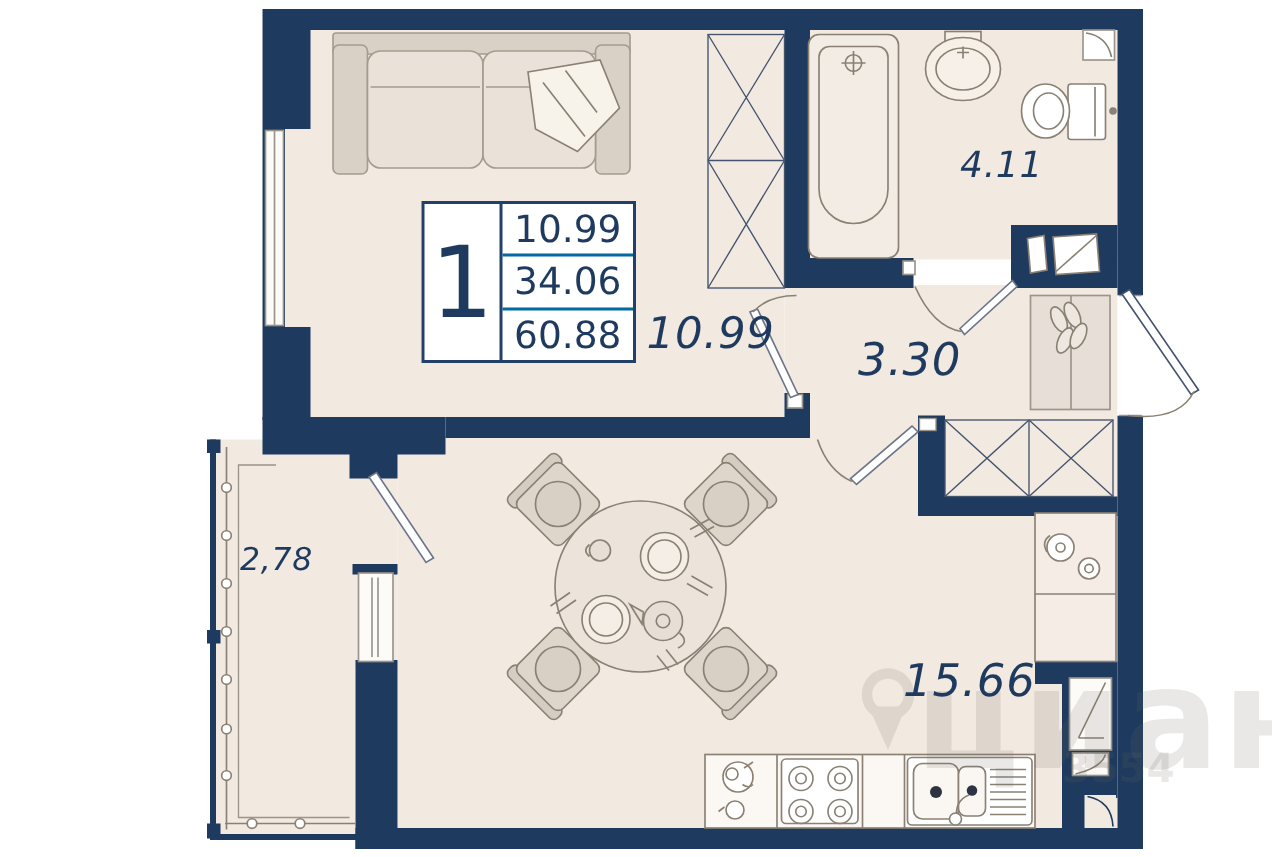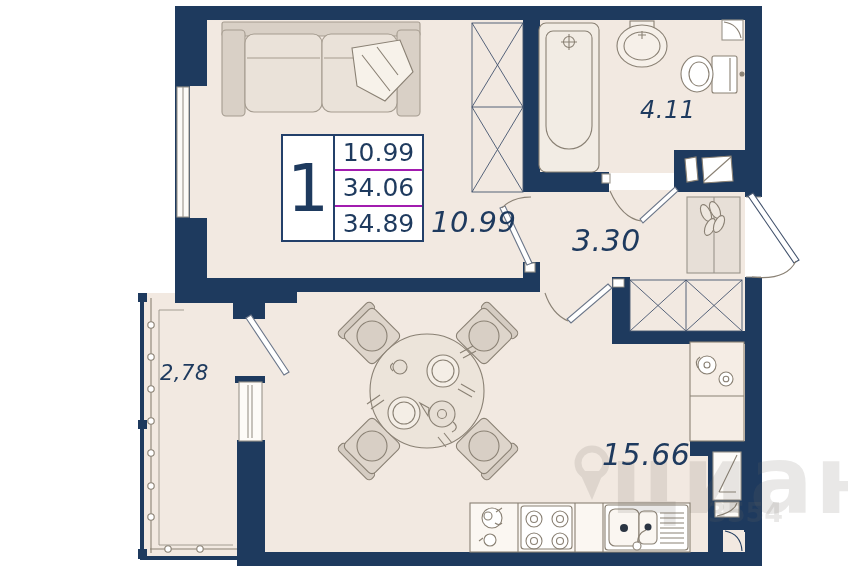--- a/index.html
+++ b/index.html
@@ -9,21 +9,21 @@
   .w{position:absolute;background:#1e3a5e;}
   .wh{position:absolute;background:#ffffff;}
   .art{position:absolute;left:0;top:0;width:848px;height:571px;}
   .lbl{position:absolute;color:#1e3a5e;letter-spacing:.5px;font-style:italic;}
   .legend{position:absolute;left:281px;top:134px;width:143px;height:108px;background:#fff;
           border:2px solid #23406a;display:flex;color:#1e3a5e;box-sizing:border-box;}
   .leg-left{width:50px;display:flex;align-items:center;justify-content:center;
             font-size:66px;border-right:2px solid #23406a;}
   .leg-right{flex:1;display:flex;flex-direction:column;}
   .leg-cell{flex:1;display:flex;align-items:center;justify-content:center;font-size:25px;}
-  .leg-cell + .leg-cell{border-top:2px solid #a21caf;}
+  .leg-cell + .leg-cell{border-top:2px solid #0369a1;}
   .wm{position:absolute;left:610px;top:426px;font-size:94px;font-weight:bold;color:#6f6a62;
       opacity:.15;letter-spacing:2px;}
   .wm2{position:absolute;left:708px;top:497px;font-size:27px;font-weight:bold;color:#6f6a62;opacity:.15;}
 </style>
 </head>
 <body>
 
 <div id="plan">
 
   <div class="f" style="left:190px;top:20px;width:333px;height:260px"></div>
@@ -295,21 +295,21 @@
   </svg>
 
   <div class="wm">циан</div>
   <div class="wm2">3554</div>
 
   <div class="legend">
     <div class="leg-left">1</div>
     <div class="leg-right">
       <div class="leg-cell">10.99</div>
       <div class="leg-cell">34.06</div>
-      <div class="leg-cell">34.89</div>
+      <div class="leg-cell">60.88</div>
     </div>
   </div>
 
   <div class="lbl" style="left:431px;top:205px;font-size:29px">10.99</div>
   <div class="lbl" style="left:640px;top:96px;font-size:24px">4.11</div>
   <div class="lbl" style="left:572px;top:223px;font-size:30px">3.30</div>
   <div class="lbl" style="left:602px;top:437px;font-size:30px">15.66</div>
   <div class="lbl" style="left:160px;top:361px;font-size:21px">2,78</div>
 
 </div>

